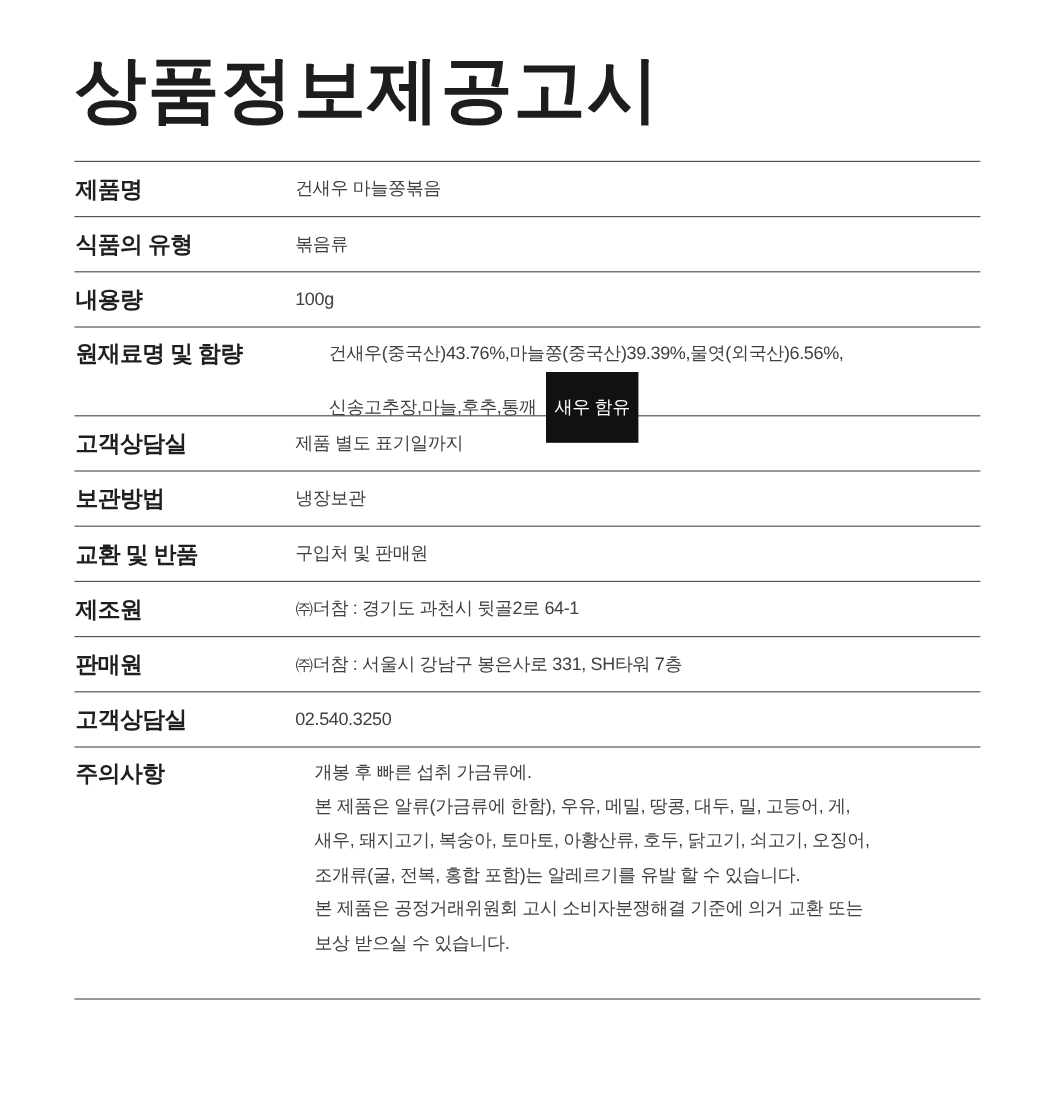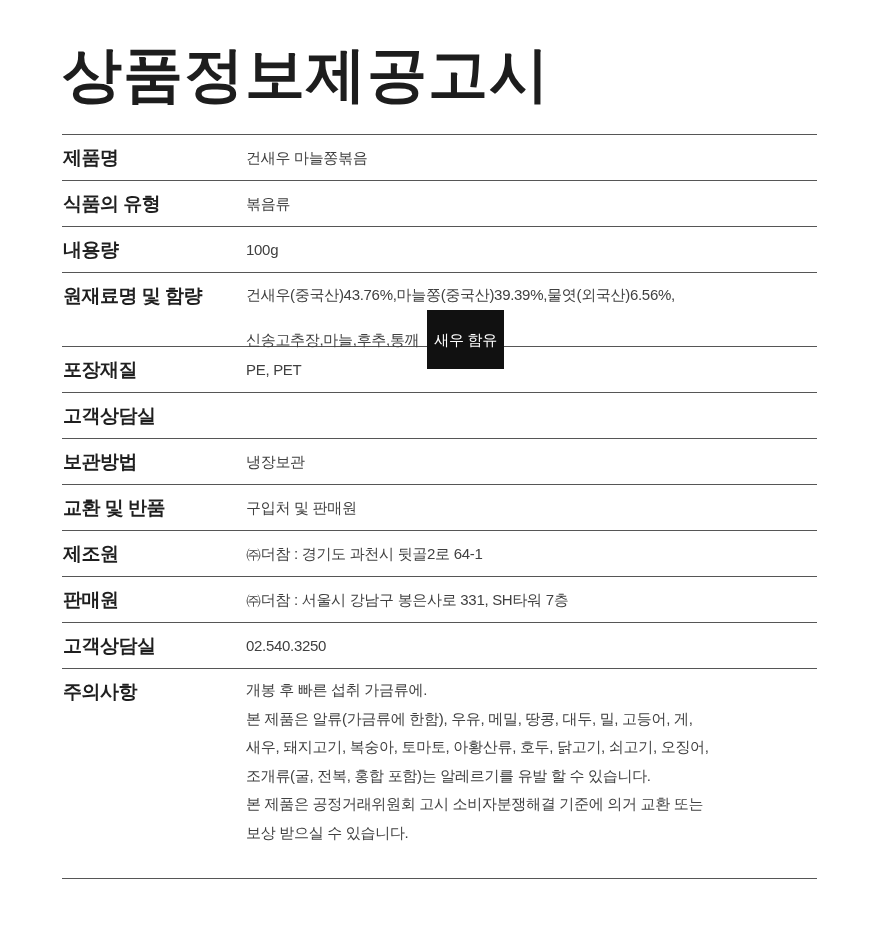--- a/index.html
+++ b/index.html
@@ -58,27 +58,29 @@
   }
   .row-value {
     font-size: 15px;
     font-weight: 400;
     color: var(--value-text, #404040);
     letter-spacing: -0.3px;
     line-height: 24px;
   }
   .row.ingredients {
     height: 74px;
+    gap: 28px;
   }
   .row.ingredients .row-value {
     padding-top: 7px;
     line-height: 30px;
   }
   .row.caution {
     height: 210px;
+    gap: 16px;
   }
   .row.caution .row-value {
     padding-top: 7px;
     line-height: 28.5px;
   }
   .allergen-badge {
     display: inline-block;
     background: var(--badge-bg, #111111);
     color: var(--badge-text, #ffffff);
     line-height: 25px;
@@ -115,27 +117,24 @@
       <div class="row-label">원재료명 및 함량</div>
       <div class="row-value">
         <div>건새우(중국산)43.76%,마늘쫑(중국산)39.39%,물엿(외국산)6.56%,</div>
         <div>
           <span>신송고추장,마늘,후추,통깨</span>
           <span class="allergen-badge">새우 함유</span>
         </div>
       </div>
     </div>
 
-    <div class="row">
-      <div class="row-label">포장재질</div>
-      <div class="row-value">PE, PET</div>
-    </div>
 
     <div class="row">
       <div class="row-label">고객상담실</div>
+      <div class="row-value">제품 별도 표기일까지</div>
     </div>
 
     <div class="row">
       <div class="row-label">보관방법</div>
       <div class="row-value">냉장보관</div>
     </div>
 
     <div class="row">
       <div class="row-label">교환 및 반품</div>
       <div class="row-value">구입처 및 판매원</div>

